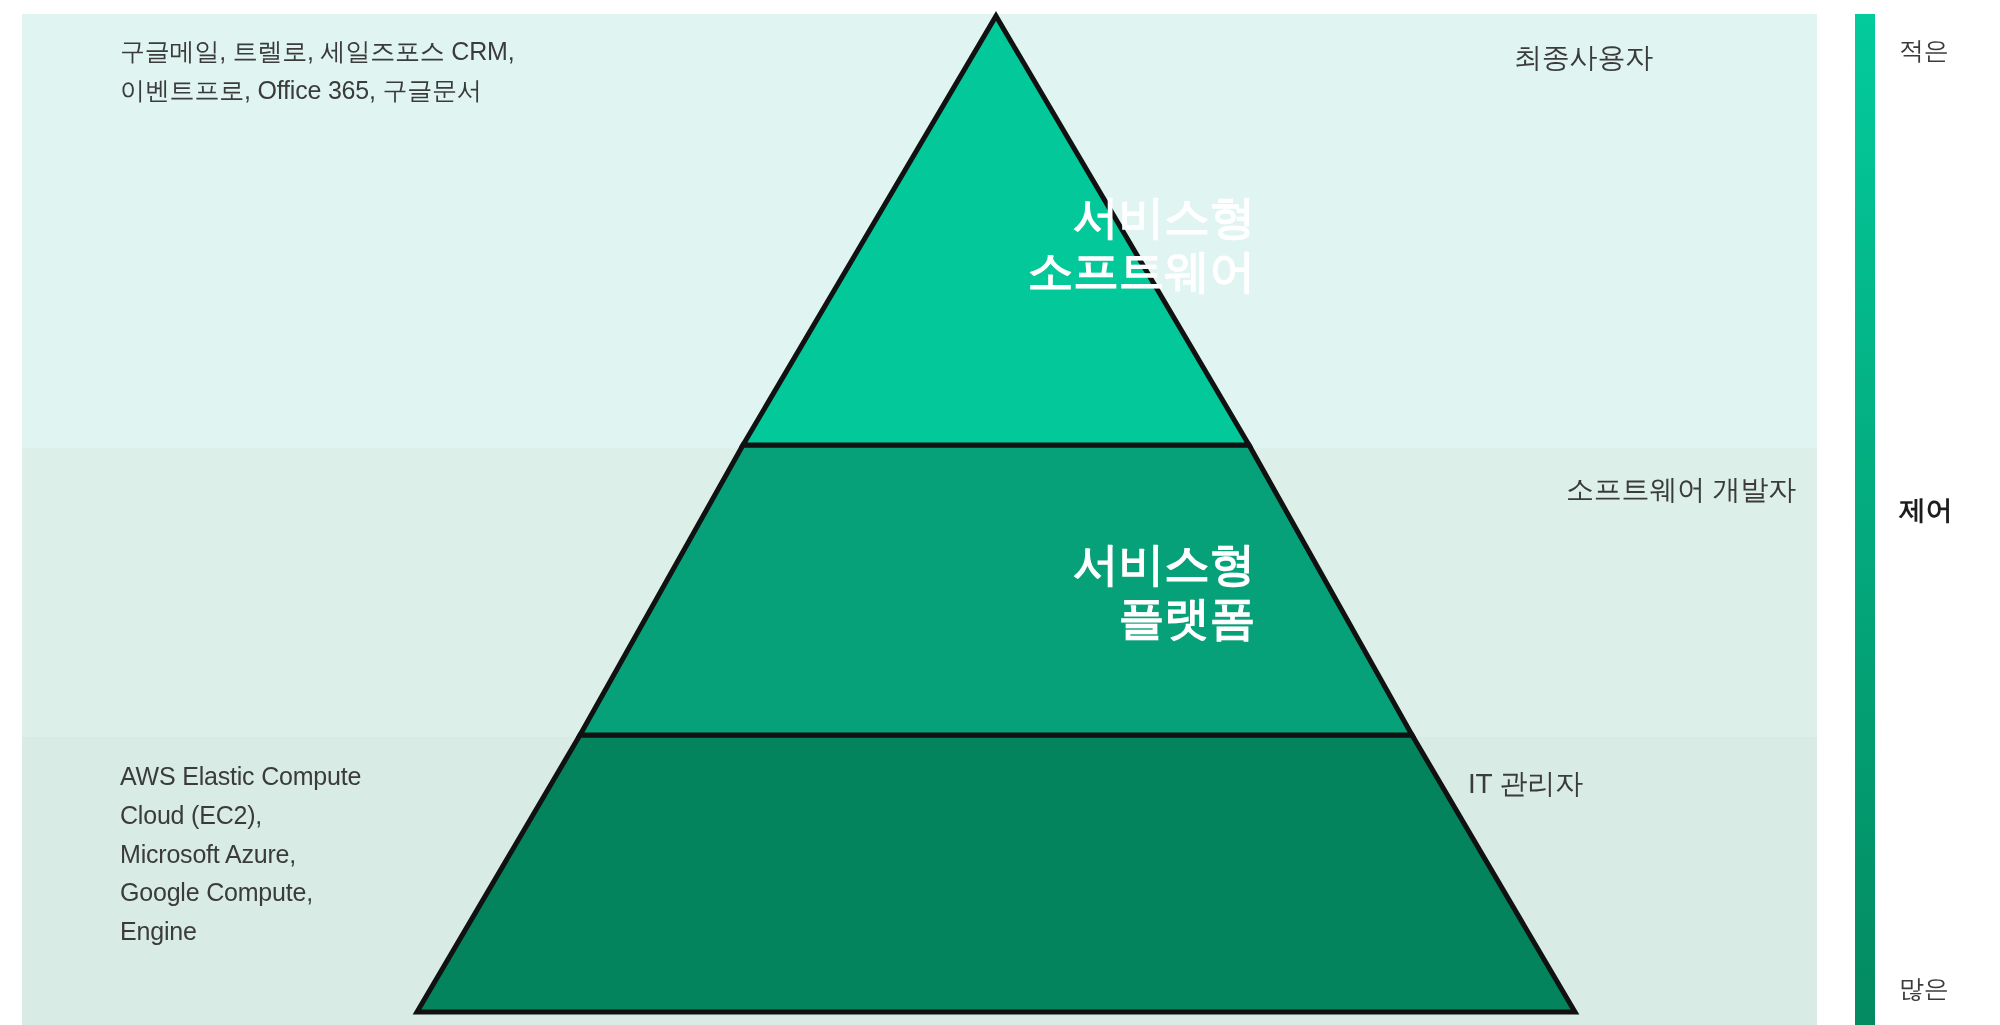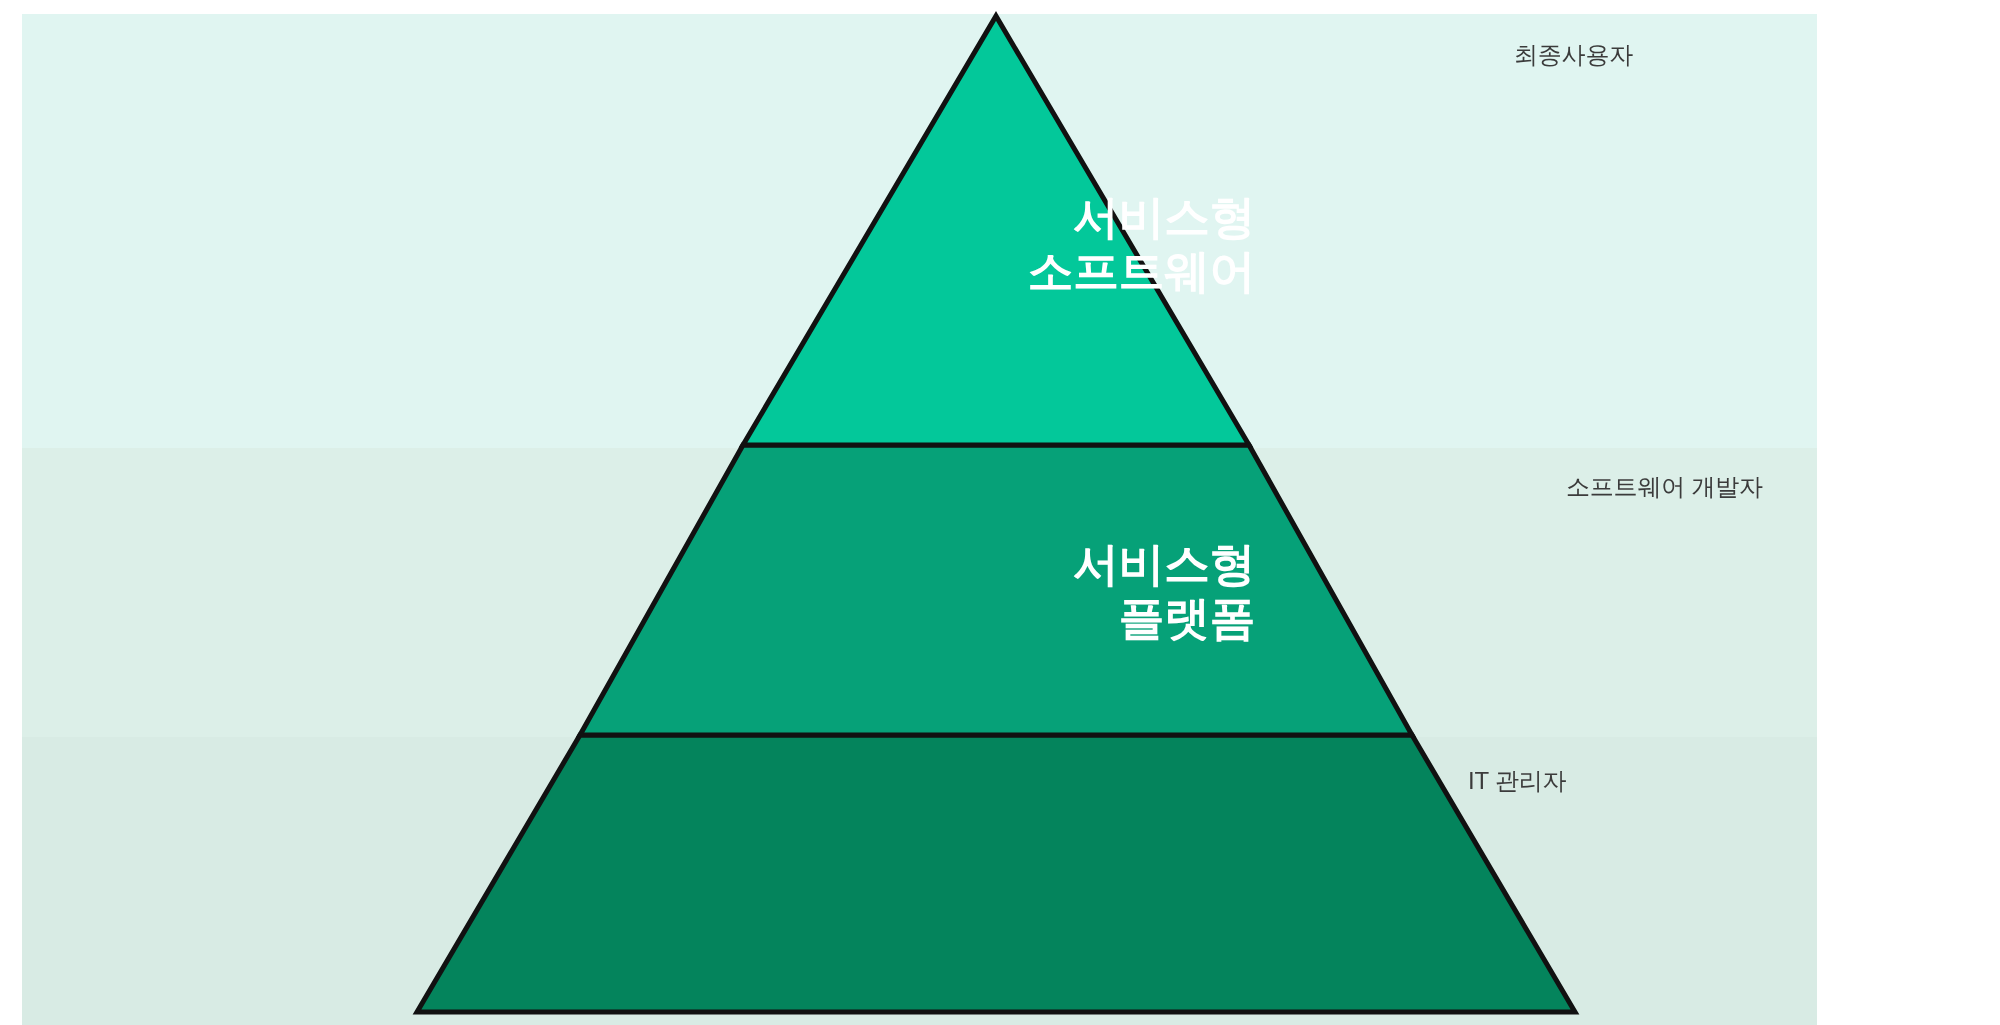--- a/index.html
+++ b/index.html
@@ -80,21 +80,21 @@
     letter-spacing: -0.2px;
   }
   .left-note-1 { left: 120px; top: 32px;  width: 520px; }
   .left-note-2 { left: 120px; top: 463px; width: 520px; }
   .left-note-3 { left: 120px; top: 757px; width: 330px; }
 
   
   .right-note {
     position: absolute;
     color: #3b3b3b;
-    font-size: 24px;
+    font-size: 28px;
     line-height: 1.5;
     letter-spacing: -0.2px;
     text-align: center;
     white-space: nowrap;
   }
   .right-note-1 { left: 1514px; top: 37px; }
   .right-note-2 { left: 1566px; top: 469px; }
   .right-note-3 { left: 1468px; top: 763px; }
 
   
@@ -152,19 +152,32 @@
     <polygon class="tier-shape" points="743,445 1249,445 1412,735 580,735" fill="#06a178"></polygon>
 
     <polygon class="tier-shape" points="996,16 1249,445 743,445" fill="#03c89a"></polygon>
   </svg>
 
   <div class="tier-label tier-label-saas">서비스형
 소프트웨어</div>
   <div class="tier-label tier-label-paas">서비스형
 플랫폼</div>
 
+  <div class="left-note left-note-1">구글메일, 트렐로, 세일즈포스 CRM,
+이벤트프로, Office 365, 구글문서</div>
+  <div class="left-note left-note-3">AWS Elastic Compute
+Cloud (EC2),
+Microsoft Azure,
+Google Compute,
+Engine</div>
 
   <div class="right-note right-note-1">최종사용자</div>
   <div class="right-note right-note-2">소프트웨어 개발자</div>
   <div class="right-note right-note-3">IT 관리자</div>
 
+  <div class="legend">
+    <div class="legend-bar" style="background: linear-gradient(rgb(3, 203, 156) 0%, rgb(4, 138, 96) 100%);"></div>
+    <div class="legend-cap legend-cap-top">적은</div>
+    <div class="legend-title">제어</div>
+    <div class="legend-cap legend-cap-bottom">많은</div>
+  </div>
 
 </div>
 
 </body></html>

